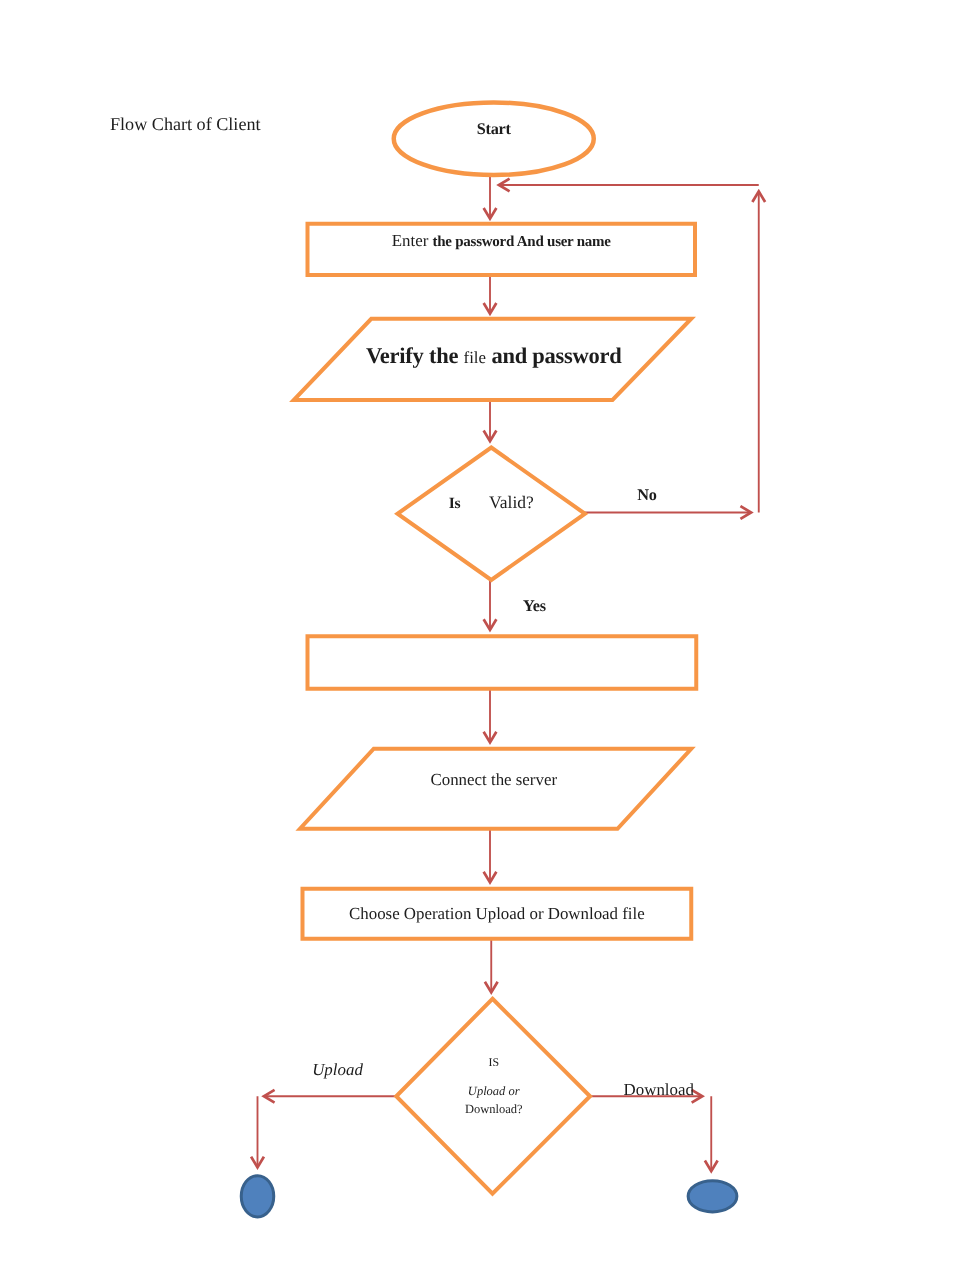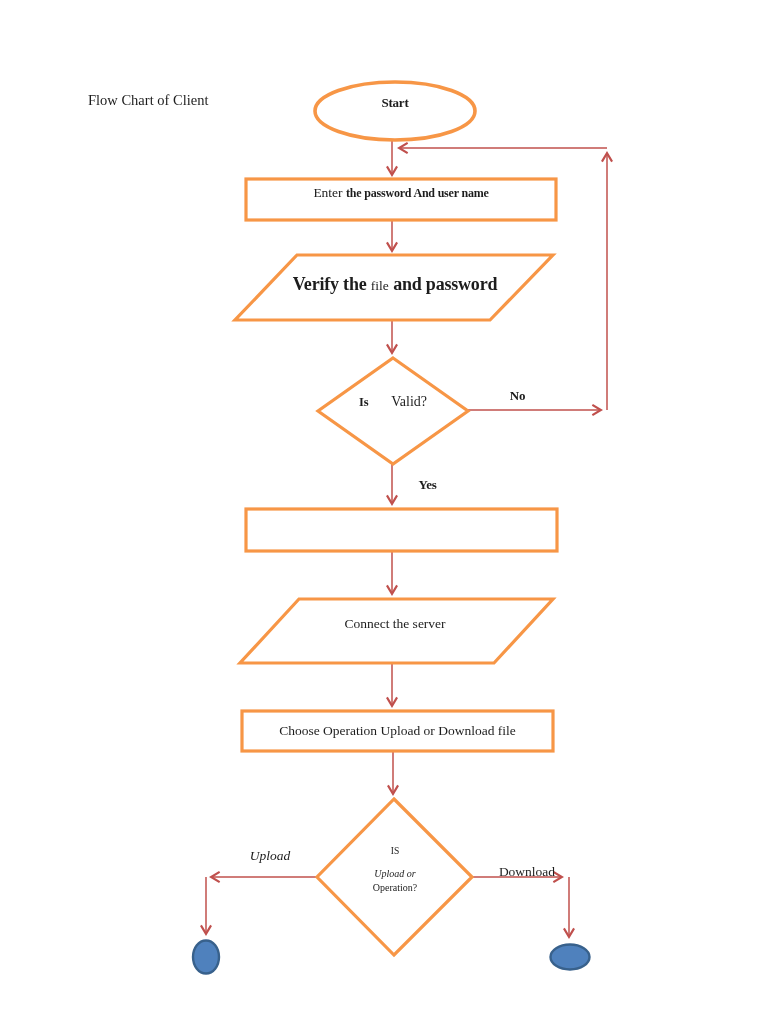--- a/index.html
+++ b/index.html
@@ -94,19 +94,19 @@
 
   <div class="label sans edge-text" style="left:400px;top:478px;width:55px;">Yes</div>
 
 
   <div class="label serif node-text" style="left:245px;top:616px;width:300px;">Connect the server</div>
 
   <div class="label serif node-text" style="left:242px;top:723px;width:311px;">Choose Operation Upload or Download file</div>
 
   <div class="label serif small-text" style="left:320px;top:845px;width:150px;font-size:9.5px;">IS</div>
   <div class="label serif small-text" style="left:320px;top:867px;width:150px;font-style:italic;">Upload or</div>
-  <div class="label serif small-text" style="left:320px;top:881px;width:150px;">Operation?</div>
+  <div class="label serif small-text" style="left:320px;top:881px;width:150px;">Download?</div>
 
   <div class="label serif" style="left:230px;top:848px;width:80px;font-size:13.5px;font-style:italic;">Upload</div>
 
   <div class="label serif" style="left:484px;top:848px;width:86px;font-size:13.5px;margin-top:16px;">Download</div>
 
 </div>
 
 </body></html>

